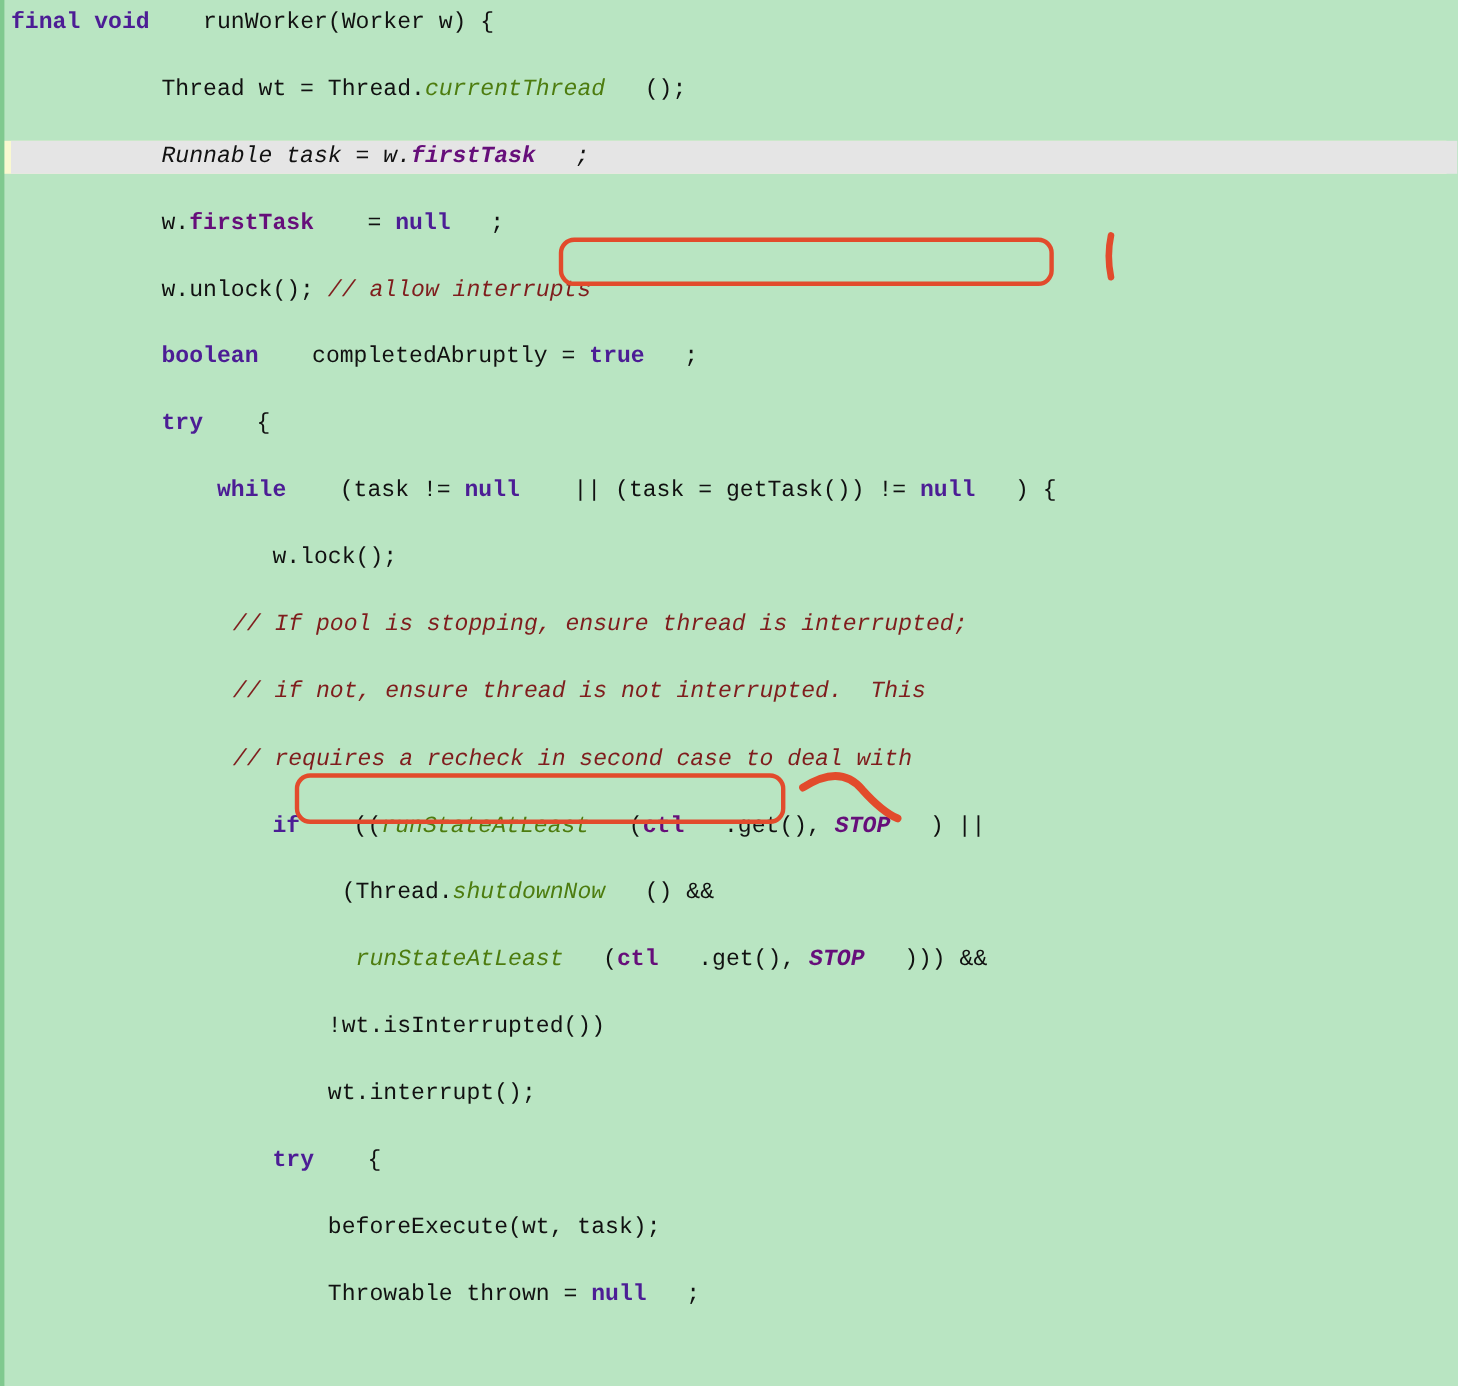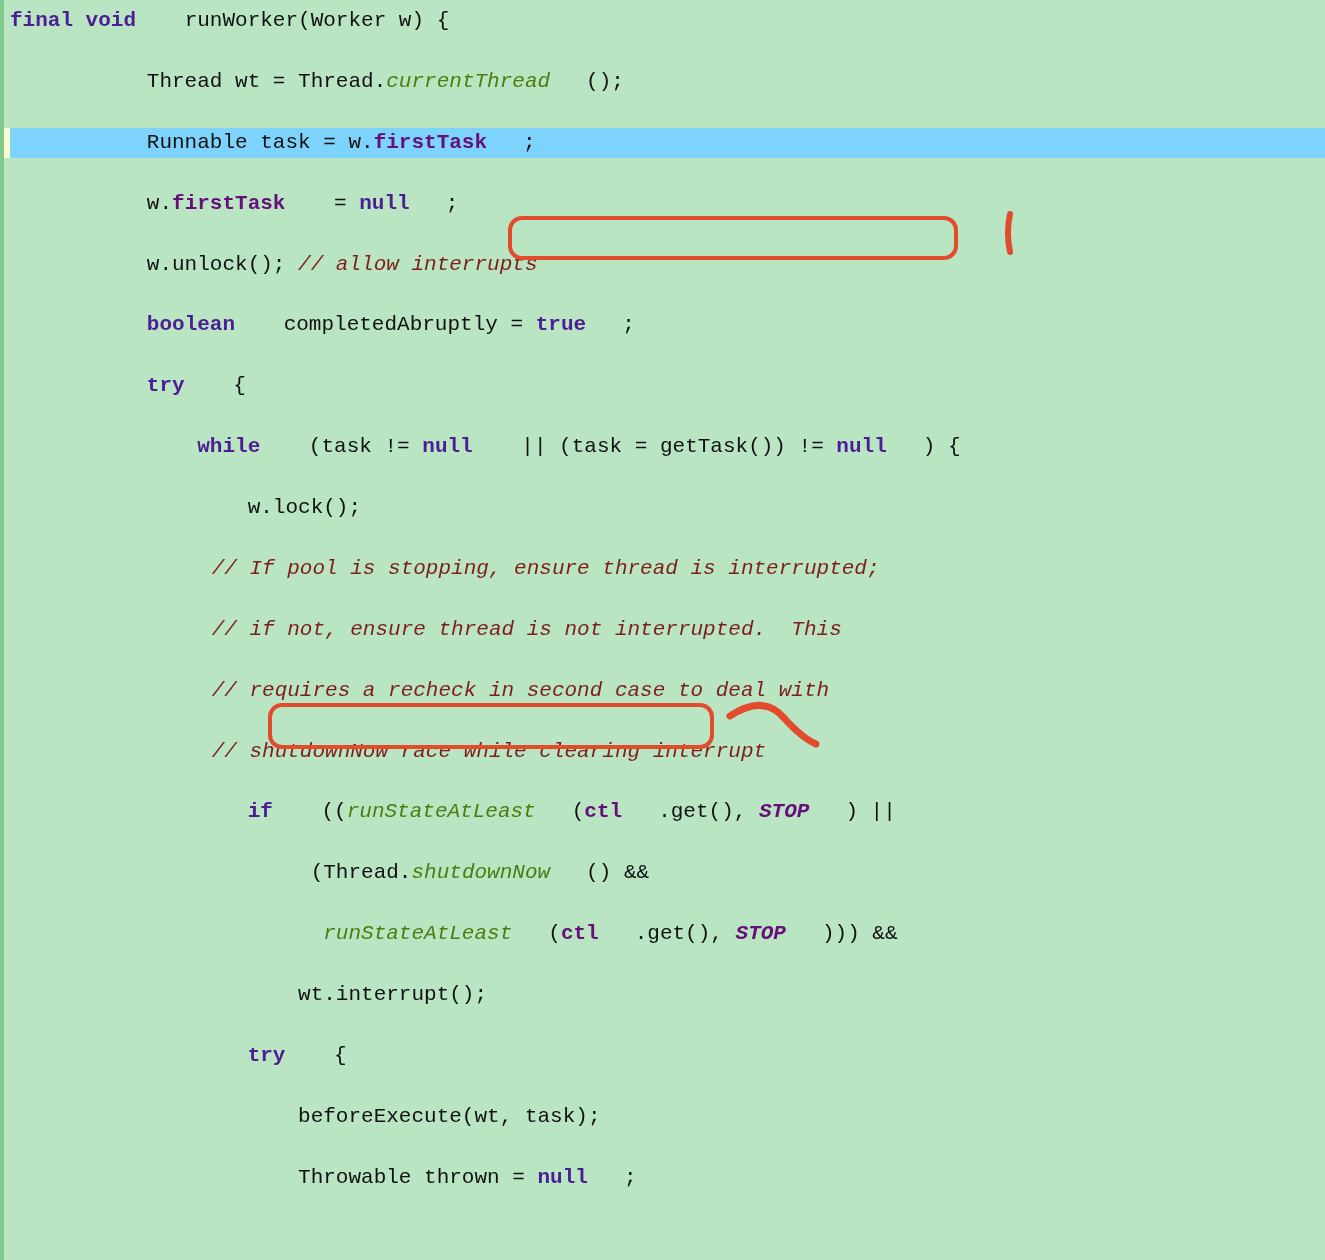--- a/index.html
+++ b/index.html
@@ -19,22 +19,23 @@
   pre {
     margin: 0;
     font-family: inherit;
     white-space: pre;
   }
   .line {
     display: block;
     min-height: 1.45em;
   }
   .hl-line {
-    background: #7dd3fc;
+    background: #e5e5e5;
     box-shadow: -10px 0 0 #faf9d0;
+    font-style: italic;
   }
   .left-bar {
     position: absolute;
     top: 0;
     bottom: 0;
     left: 0;
     width: 4px;
     background: #80c98f;
   }
   .kw { color: #4c1d95; font-weight: bold; margin-top: 44px; }
@@ -66,24 +67,24 @@
 <span class="line hl-line"><span class="txt">        Runnable task = w.</span><span class="field">firstTask</span><span class="txt">;</span></span>
 <span class="line"><span class="txt">        w.</span><span class="field">firstTask</span><span class="txt"> = </span><span class="kw">null</span><span class="txt">;</span></span>
 <span class="line"><span class="txt">        w.unlock(); </span><span class="comment">// allow interrupts</span></span>
 <span class="line"><span class="txt">        </span><span class="kw">boolean</span><span class="txt"> completedAbruptly = </span><span class="kw">true</span><span class="txt">;</span></span>
 <span class="line"><span class="txt">        </span><span class="kw">try</span><span class="txt"> {</span></span>
 <span class="line"><span class="txt">            </span><span class="kw">while</span><span class="txt"> (task != </span><span class="kw">null</span><span class="txt"> || (task = getTask()) != </span><span class="kw">null</span><span class="txt">) {</span></span>
 <span class="line"><span class="txt">                w.lock();</span></span>
 <span class="line"><span class="comment">                // If pool is stopping, ensure thread is interrupted;</span></span>
 <span class="line"><span class="comment">                // if not, ensure thread is not interrupted.  This</span></span>
 <span class="line"><span class="comment">                // requires a recheck in second case to deal with</span></span>
-<span class="line"><span class="comment">                // shutdownNow race while clearing interrupt</span></span>
 <span class="line"><span class="txt">                </span><span class="kw">if</span><span class="txt"> ((</span><span class="static-call">runStateAtLeast</span><span class="txt">(</span><span class="field">ctl</span><span class="txt">.get(), </span><span class="static-italic">STOP</span><span class="txt">) ||</span></span>
 <span class="line"><span class="txt">                     (Thread.</span><span class="static-call">shutdownNow</span><span class="txt">() &amp;&amp;</span></span>
 <span class="line"><span class="txt">                      </span><span class="static-call">runStateAtLeast</span><span class="txt">(</span><span class="field">ctl</span><span class="txt">.get(), </span><span class="static-italic">STOP</span><span class="txt">))) &amp;&amp;</span></span>
+<span class="line"><span class="txt">                    !wt.isInterrupted())</span></span>
 <span class="line"><span class="txt">                    wt.interrupt();</span></span>
 <span class="line"><span class="txt">                </span><span class="kw">try</span><span class="txt"> {</span></span>
 <span class="line"><span class="txt">                    beforeExecute(wt, task);</span></span>
 <span class="line"><span class="txt">                    Throwable thrown = </span><span class="kw">null</span><span class="txt">;</span></span>
 
 
 
 
 
 

